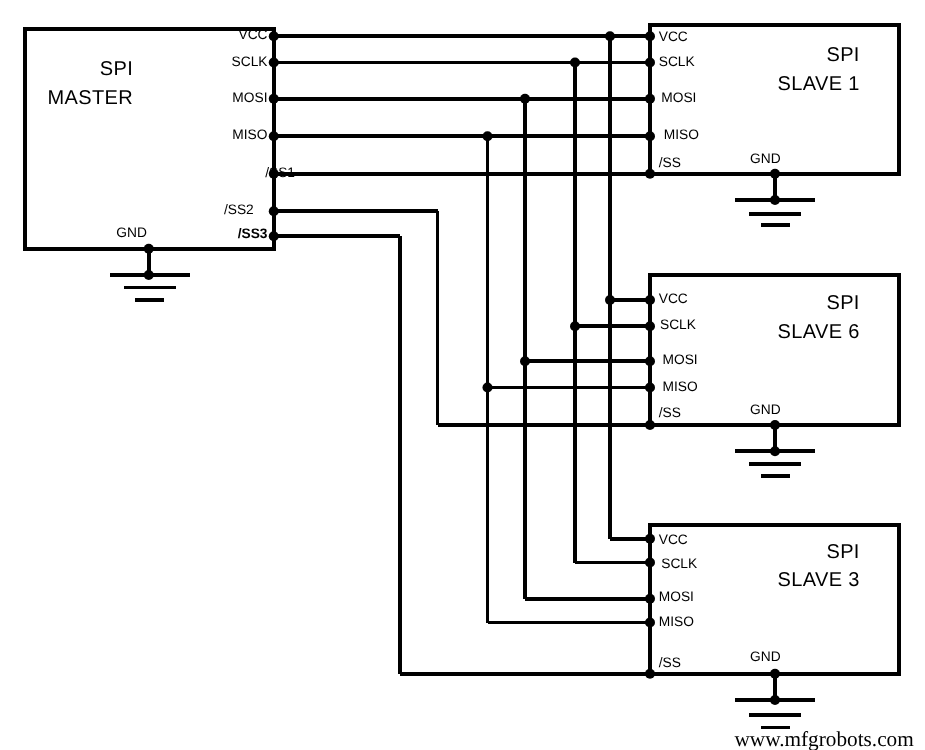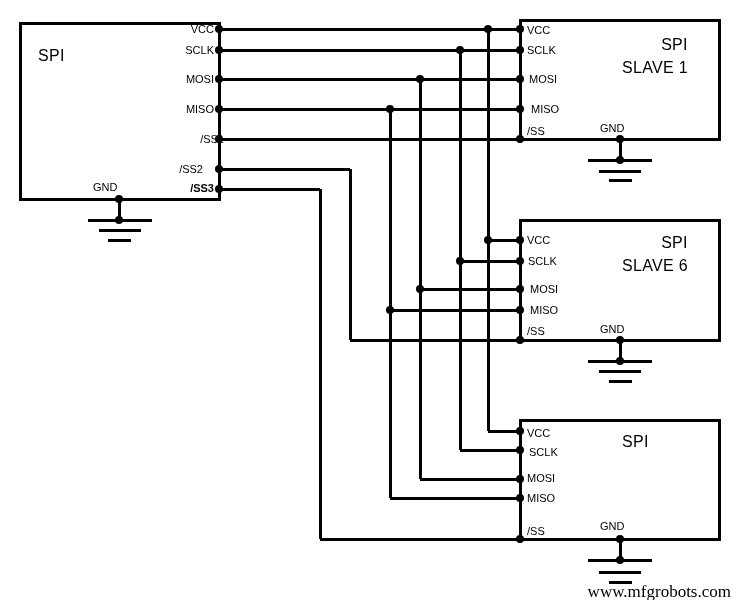--- a/index.html
+++ b/index.html
@@ -136,26 +136,27 @@
         <circle cx="620" cy="160" r="4"></circle>
       <circle cx="620" cy="340" r="4"></circle>
         <circle cx="620" cy="361" r="4"></circle>
       <circle cx="620" cy="539" r="4"></circle>
         <circle cx="620" cy="560" r="4"></circle>
     </g>
   </svg>
 
   <div class="title" style="left:38px;top:44px;">
     <div>SPI</div>
+    <div>MASTER</div>
   </div>
   <div class="lbl rt" style="right:526px;top:29px;">VCC</div>
   <div class="lbl rt" style="right:526px;top:50px;">SCLK</div>
   <div class="lbl rt" style="right:526px;top:79px;">MOSI</div>
   <div class="lbl rt" style="right:526px;top:109px;">MISO</div>
-  <div class="lbl rt" style="right:516px;top:139px;">/SS1</div>
+  <div class="lbl rt" style="right:504px;top:139px;">/SS1</div>
   <div class="lbl rt" style="right:537px;top:169px;">/SS2</div>
   <div class="lbl rt" style="right:526px;top:188px;font-weight:bold;">/SS3</div>
   <div class="lbl" style="left:93px;top:187px;">GND</div>
 
   <div class="title" style="left:622px;top:33px;">
     <div>SPI</div>
     <div>SLAVE 1</div>
   </div>
   <div class="lbl" style="left:527px;top:30px;">VCC</div>
   <div class="lbl" style="left:527px;top:50px;">SCLK</div>
@@ -170,20 +171,21 @@
   </div>
   <div class="lbl" style="left:527px;top:240px;">VCC</div>
   <div class="lbl" style="left:528px;top:261px;">SCLK</div>
   <div class="lbl" style="left:530px;top:289px;">MOSI</div>
   <div class="lbl" style="left:530px;top:310px;">MISO</div>
   <div class="lbl" style="left:527px;top:331px;">/SS</div>
   <div class="lbl" style="left:600px;top:329px;">GND</div>
 
   <div class="title" style="left:622px;top:430px;">
     <div>SPI</div>
+    <div>SLAVE 3</div>
   </div>
   <div class="lbl" style="left:527px;top:433px;">VCC</div>
   <div class="lbl" style="left:529px;top:452px;">SCLK</div>
   <div class="lbl" style="left:527px;top:478px;">MOSI</div>
   <div class="lbl" style="left:527px;top:498px;">MISO</div>
   <div class="lbl" style="left:527px;top:531px;">/SS</div>
   <div class="lbl" style="left:600px;top:526px;">GND</div>
 
   <div class="wm" style="right:9px;top:582px;">www.mfgrobots.com</div>
 

